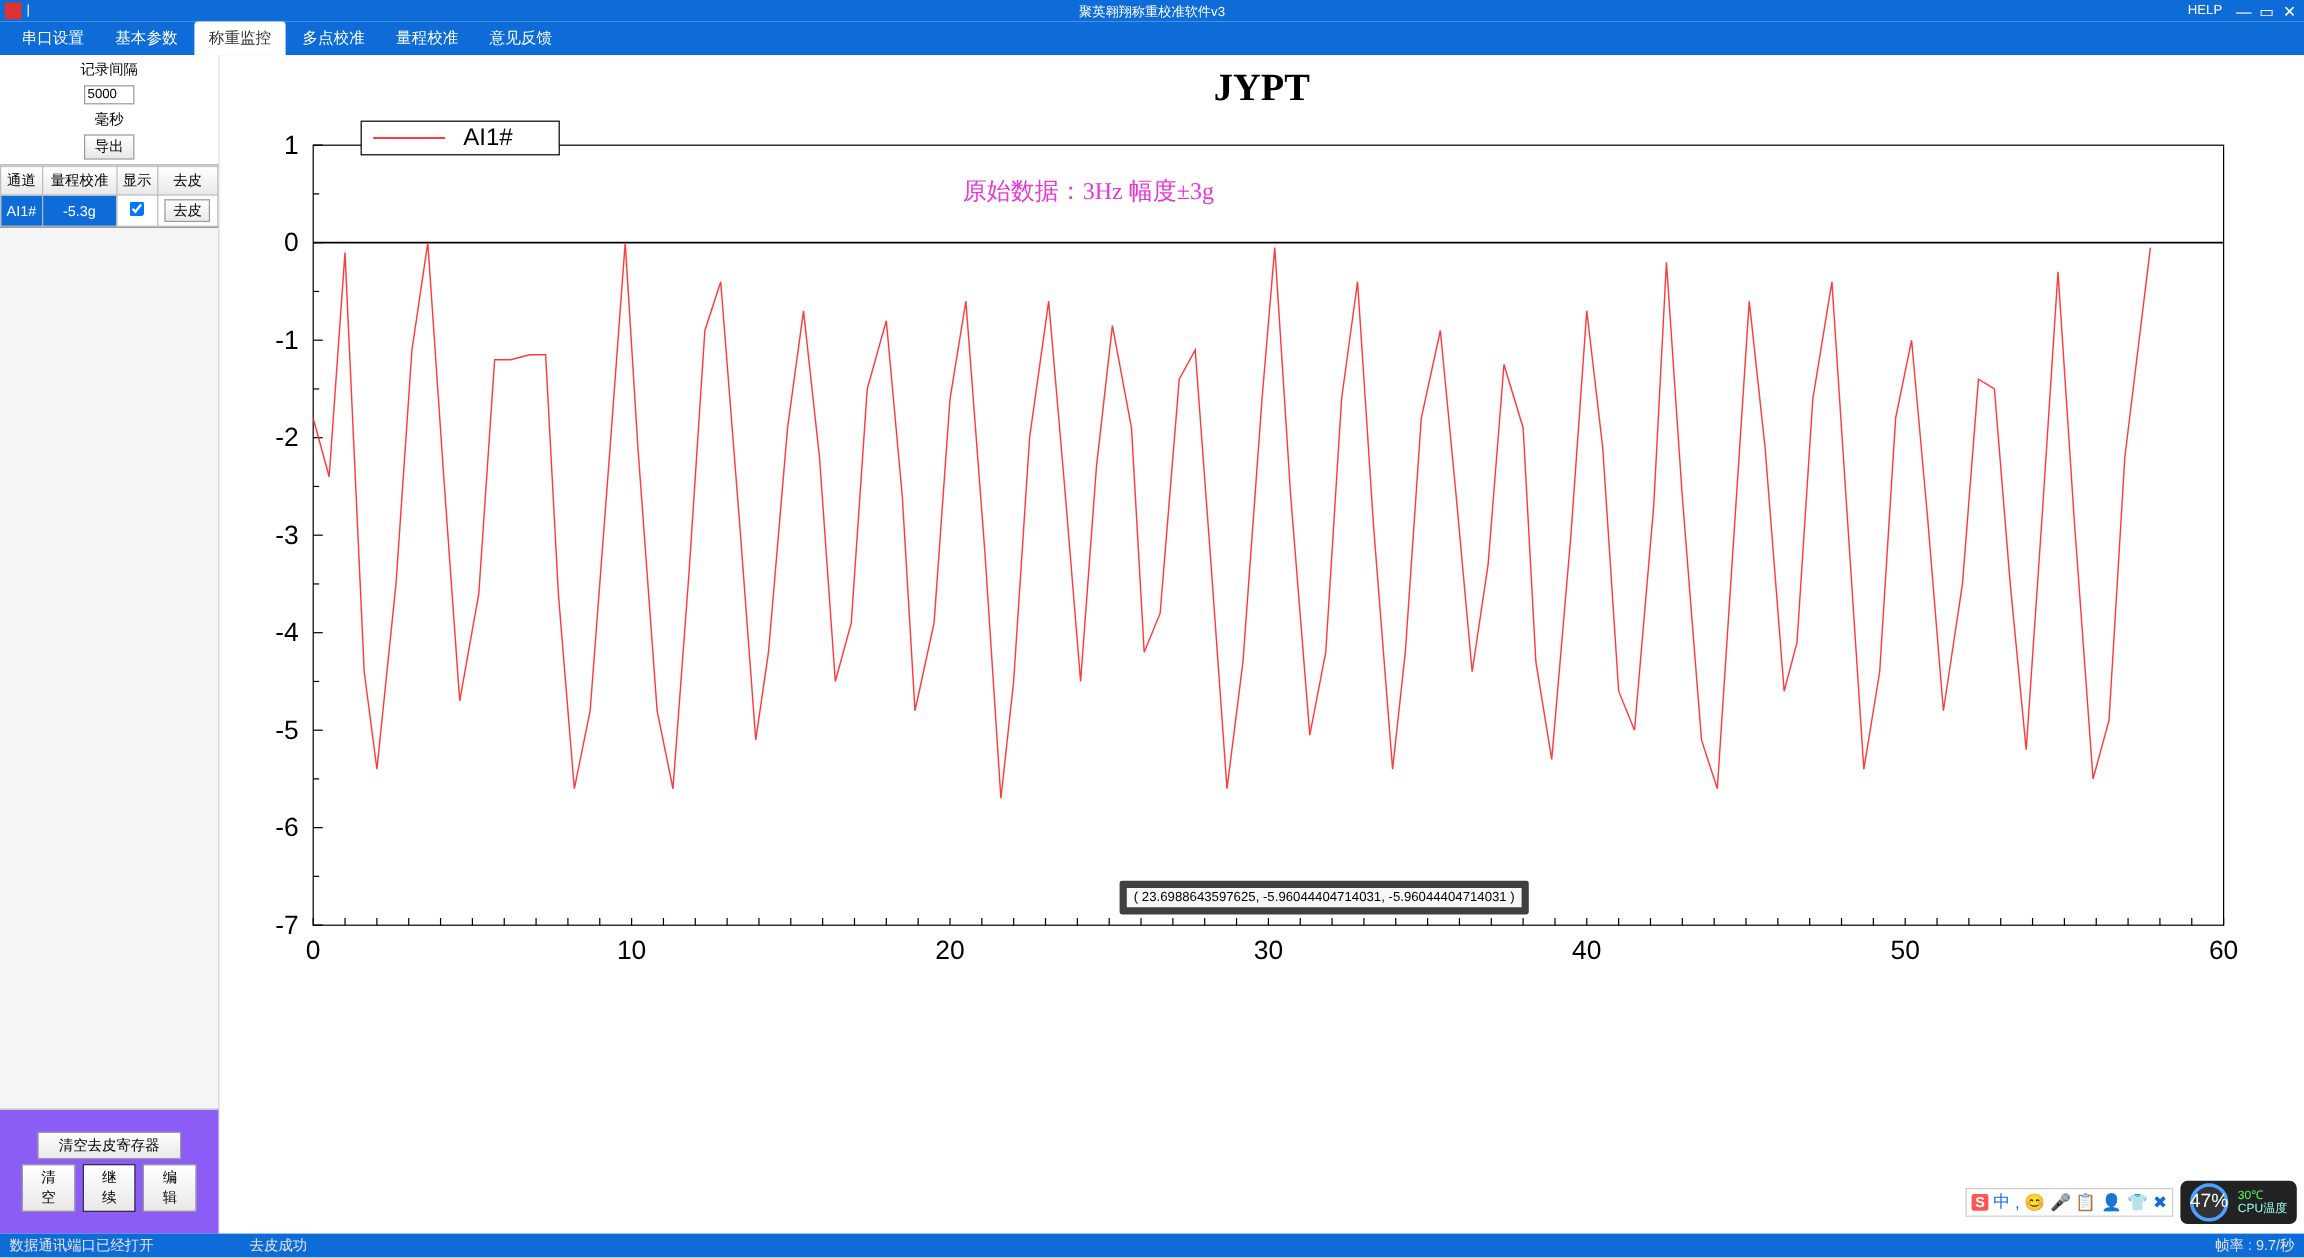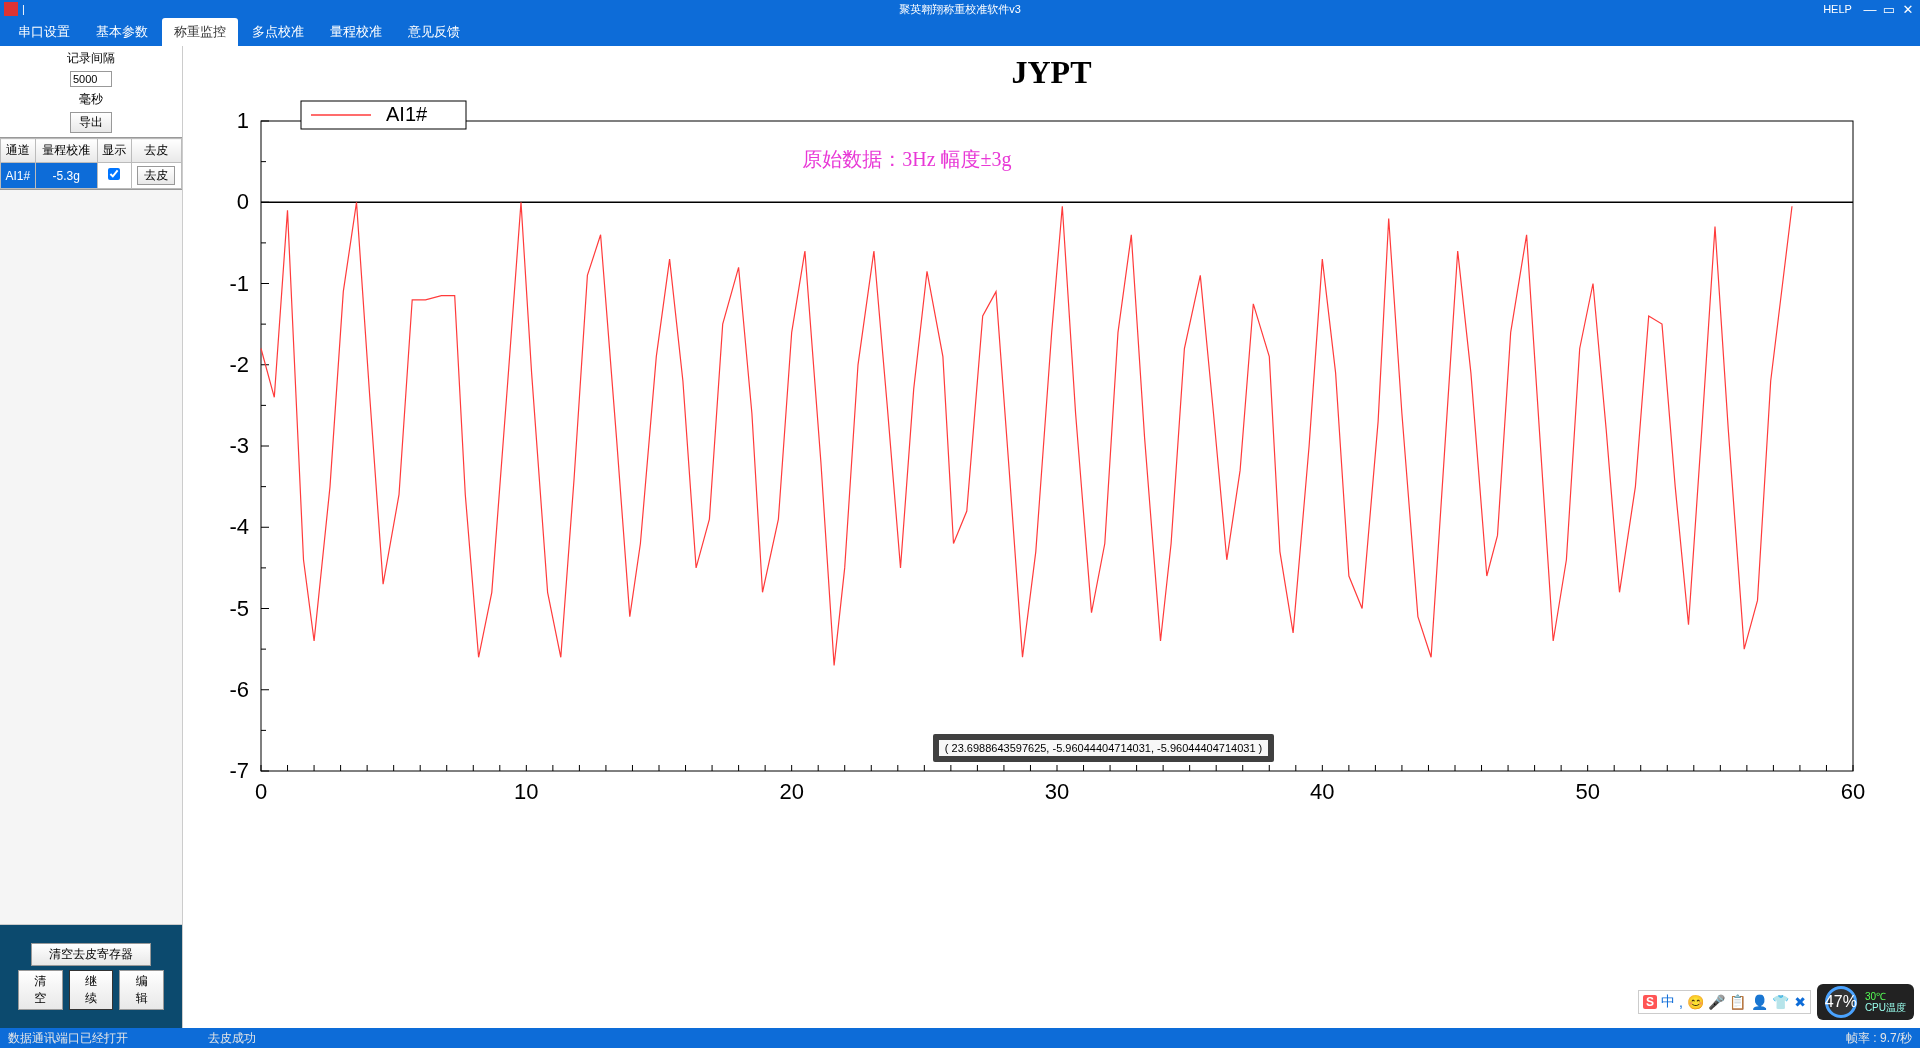--- a/index.html
+++ b/index.html
@@ -25,21 +25,21 @@
 .btn-small { border: 1px solid #999; background: linear-gradient(#fff,#e8e8e8); padding: 1px 8px; font-size: 12px; cursor: pointer; }
 
 .data-table { background: #fff; border-bottom: 1px solid #999; }
 .data-table table { width: 100%; border-collapse: collapse; }
 .data-table th, .data-table td { border: 1px solid #bbb; font-size: 12px; text-align: center; padding: 3px 2px; }
 .data-table th { background: linear-gradient(#fff,#e8e8e8); font-weight: normal; }
 .data-row-ch { background: #0d6cd8; color: #fff; }
 .checkbox { width: 12px; height: 12px; }
 .btn-tare { border: 1px solid #999; background: linear-gradient(#fff,#e8e8e8); padding: 0 6px; font-size: 12px; cursor: pointer; }
 
-.bottom-controls { margin-top: auto; padding: 18px; display: flex; flex-direction: column; gap: 4px; align-items: center; background: #0c4a6e; border-top: 1px solid #ccc; }
+.bottom-controls { margin-top: auto; padding: 18px; display: flex; flex-direction: column; gap: 4px; align-items: center; background: #8b5cf6; border-top: 1px solid #ccc; }
 .bottom-row { display: flex; gap: 6px; justify-content: center; }
 .btn-med { border: 1px solid #999; background: linear-gradient(#fff,#e8e8e8); padding: 2px 10px; font-size: 12px; cursor: pointer; }
 
 .chart-area { flex: 1; position: relative; background: #fff; overflow: hidden; }
 .chart-title { text-align: center; font-size: 32px; font-weight: bold; margin-top: 8px; font-family: Georgia, serif; }
 .chart-svg { display: block; }
 
 .status-bar { background: #0d6cd8; height: 20px; color: #e5e5e5; font-size: 12px; display: flex; align-items: center; padding: 0 8px; gap: 80px; position: absolute; bottom: 0; left: 0; right: 0; }
 .status-right { margin-left: auto; }
 

